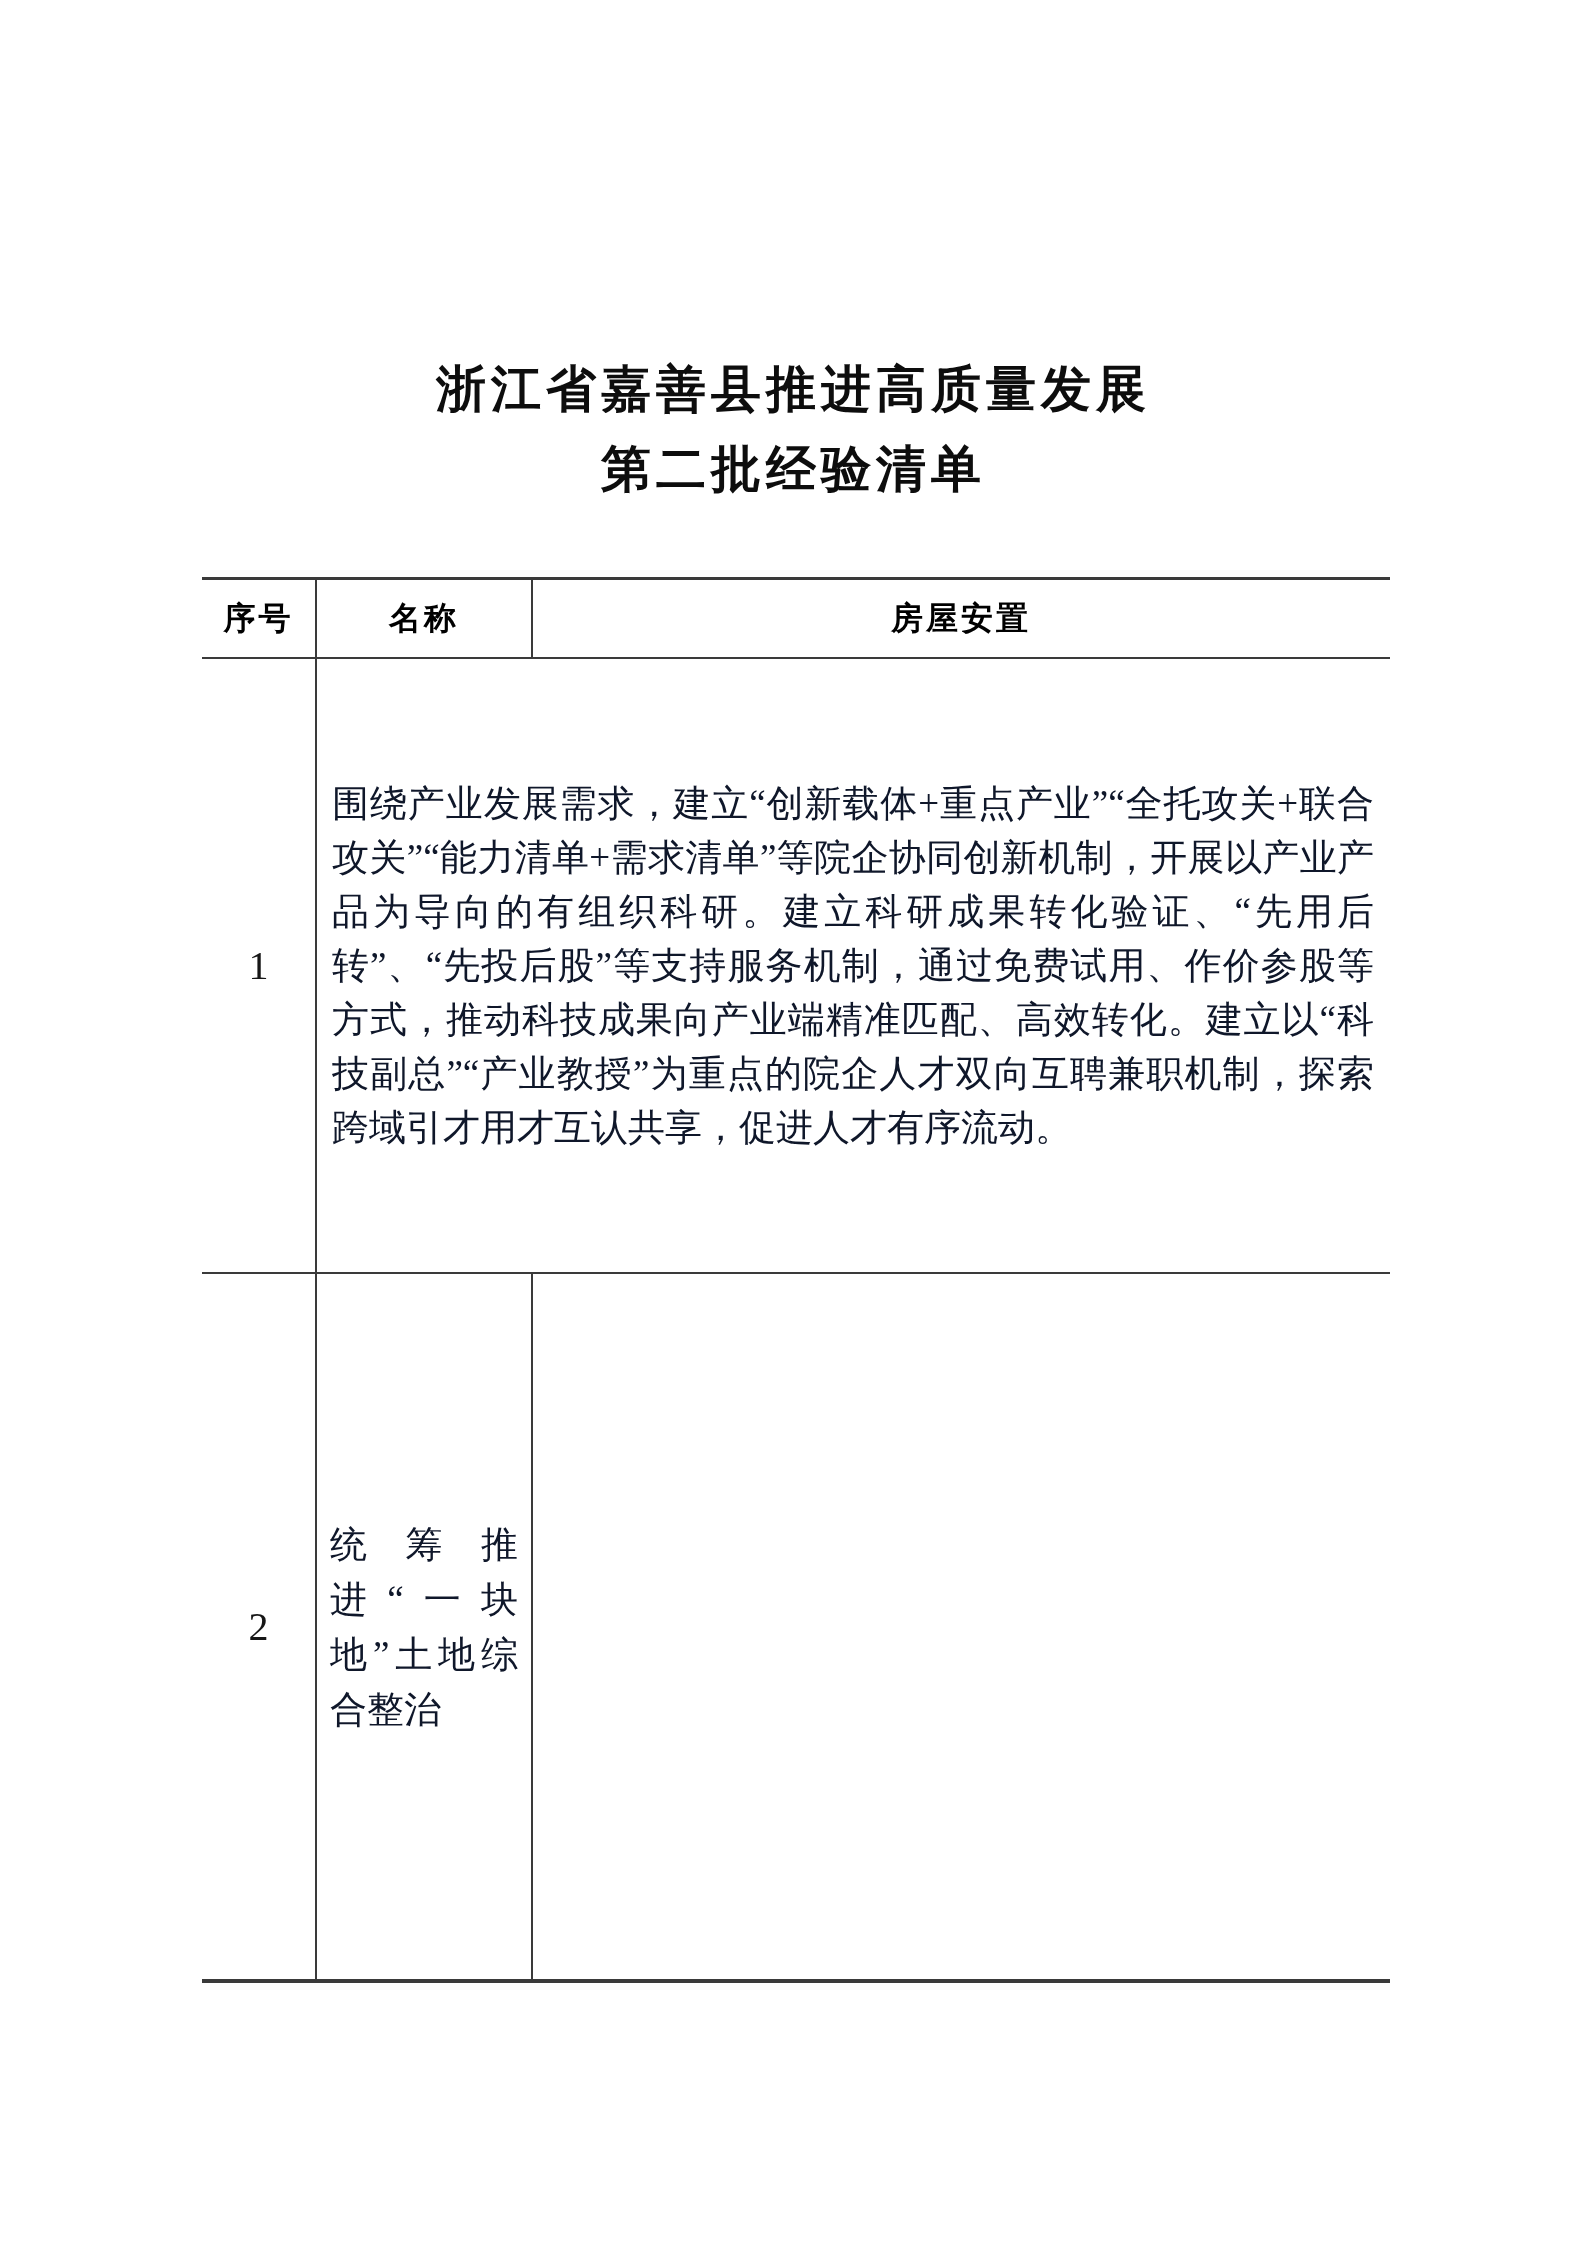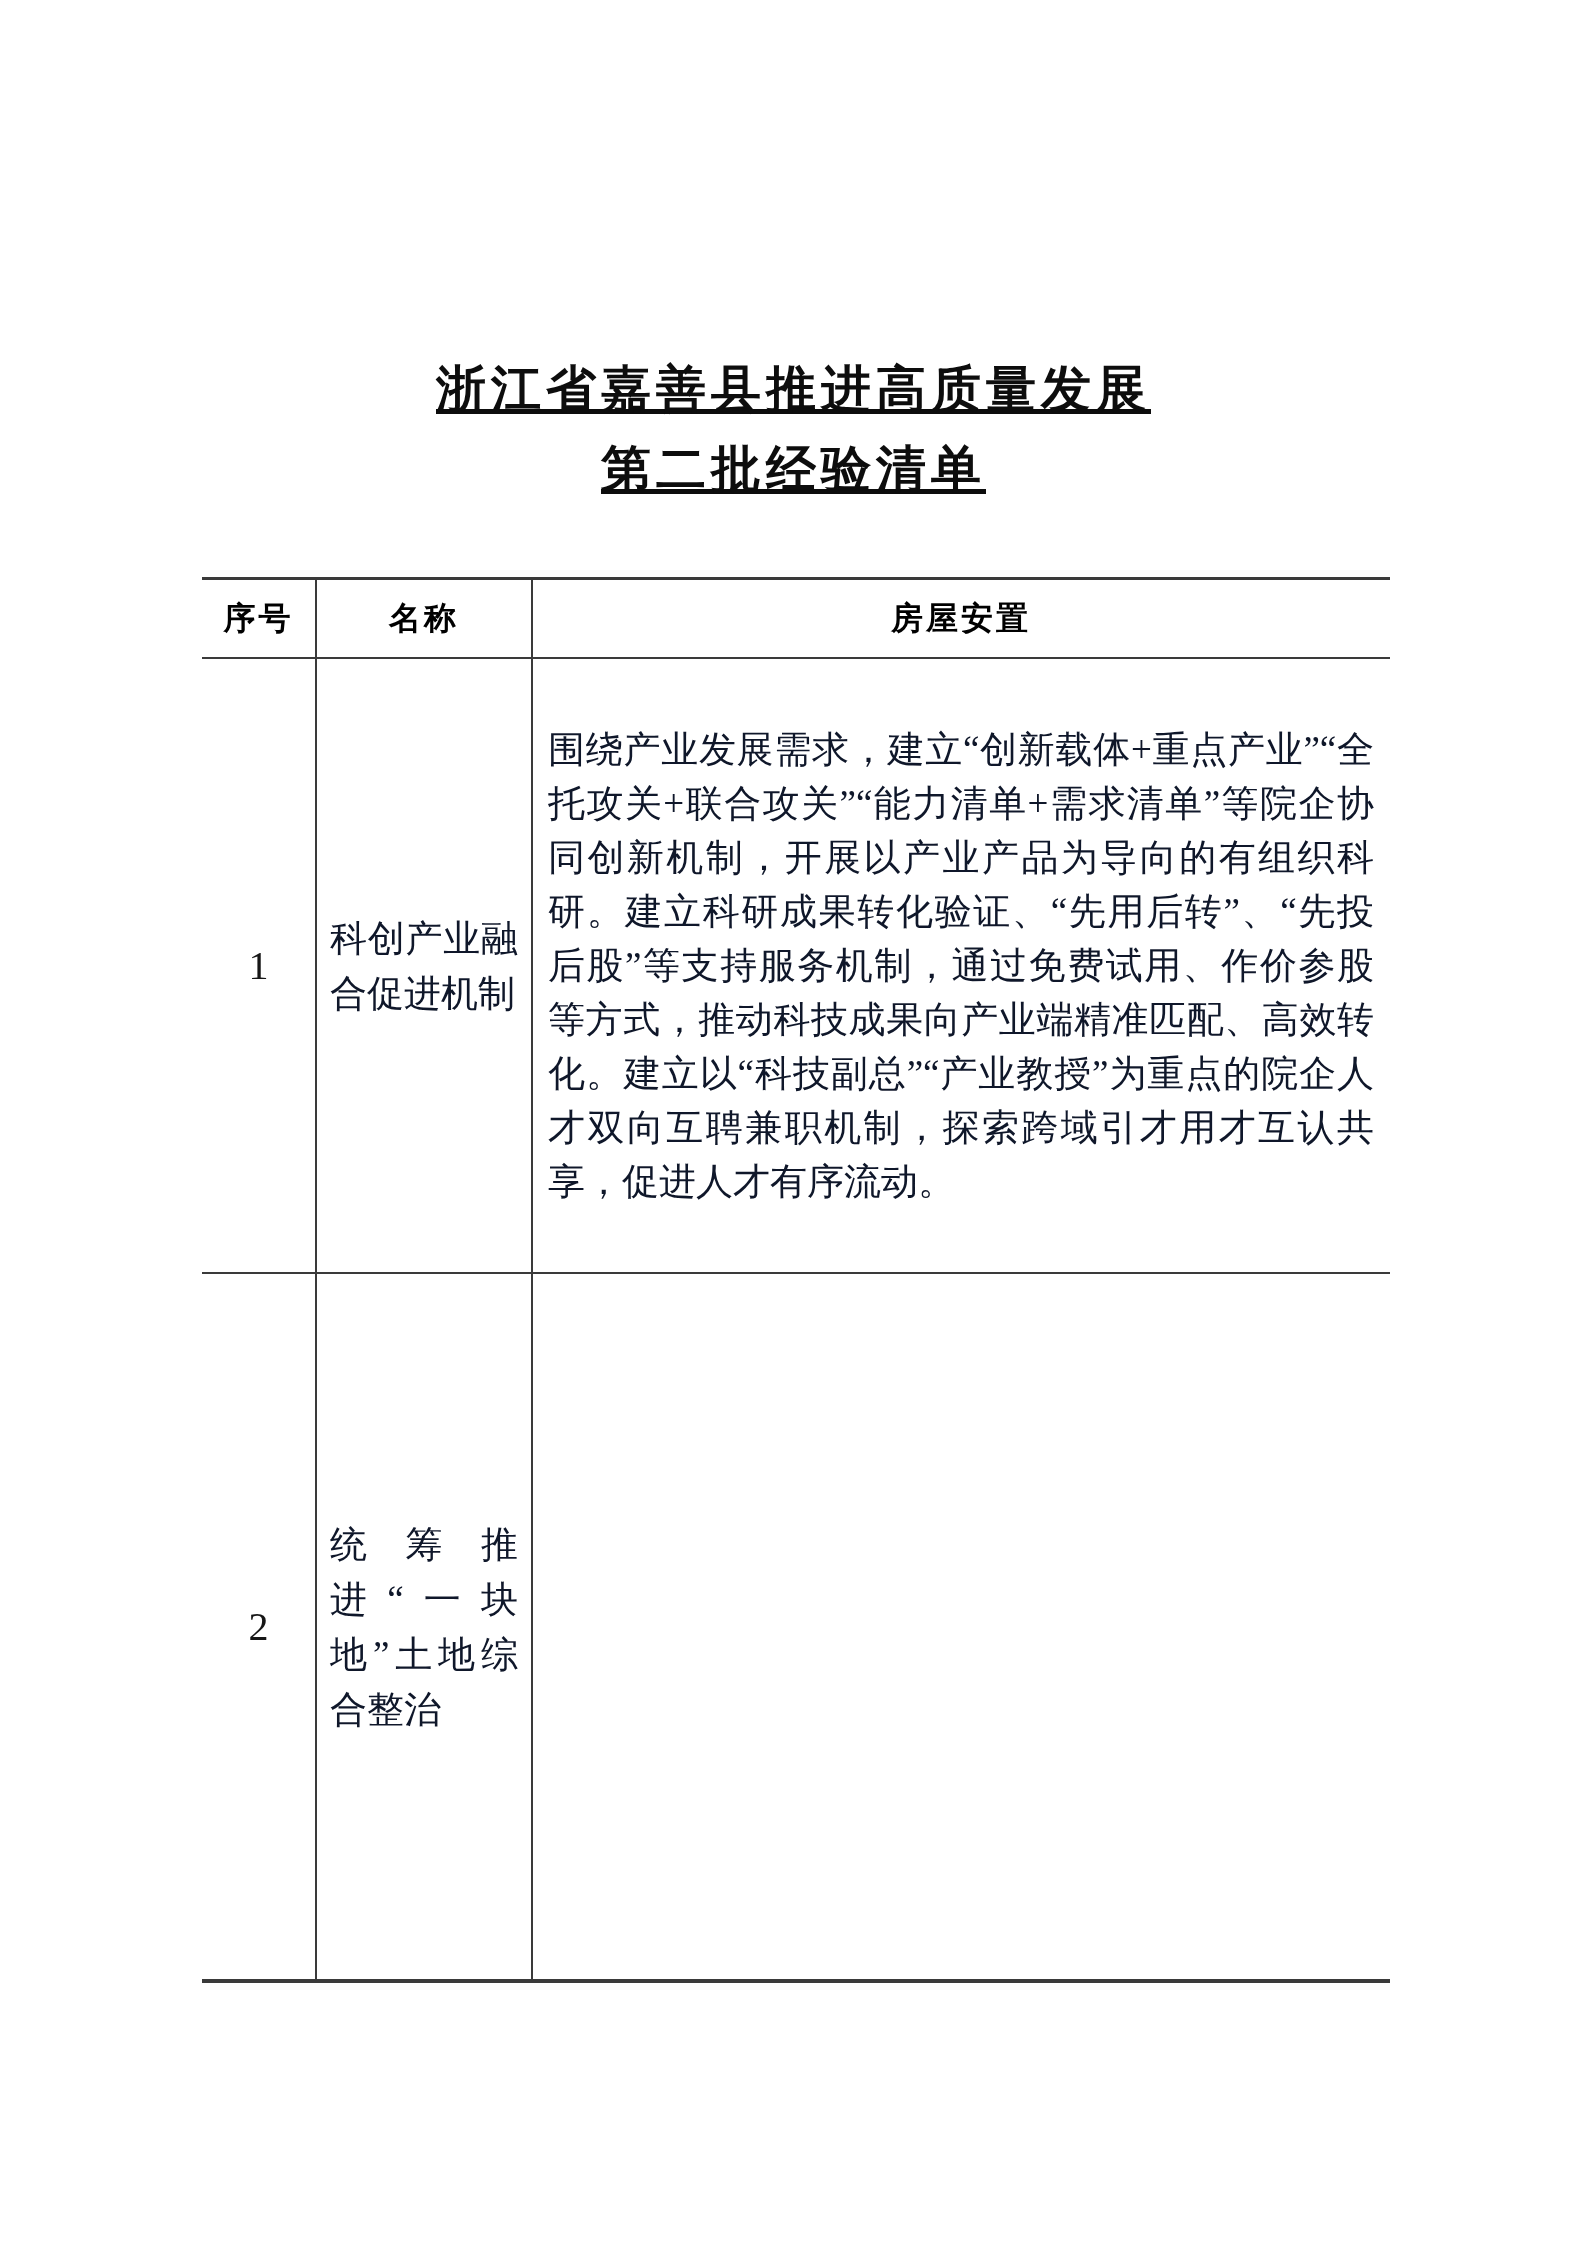--- a/index.html
+++ b/index.html
@@ -21,21 +21,20 @@
     position: absolute;
     top: 349px;
     left: 0;
     width: 100%;
     text-align: center;
     font-weight: 700;
     font-size: 50px;
     line-height: 80px;
     letter-spacing: 5px;
     color: #0d0d0d;
-    text-decoration: underline;
   }
 
   
   .doc-table {
     position: absolute;
     left: 202px;
     top: 577px;
     width: 1188px;
     box-sizing: border-box;
     border-top: 3px solid #3a3a3a;
@@ -106,23 +105,20 @@
     <div class="trow thead">
       <div class="cell c-num th">序号</div>
       <div class="cell c-name th">名称</div>
       <div class="cell c-content th">房屋安置</div>
     </div>
 
     <div class="trow r1">
       <div class="cell c-num">
         <span class="num-text">1</span>
       </div>
-      <div class="cell c-name">
-        <div class="jtext">科创产业融合促进机制</div>
-      </div>
       <div class="cell c-content">
         <div class="jtext">围绕产业发展需求，建立“创新载体+重点产业”“全托攻关+联合攻关”“能力清单+需求清单”等院企协同创新机制，开展以产业产品为导向的有组织科研。建立科研成果转化验证、“先用后转”、“先投后股”等支持服务机制，通过免费试用、作价参股等方式，推动科技成果向产业端精准匹配、高效转化。建立以“科技副总”“产业教授”为重点的院企人才双向互聘兼职机制，探索跨域引才用才互认共享，促进人才有序流动。</div>
       </div>
     </div>
 
     <div class="trow r2">
       <div class="cell c-num">
         <span class="num-text">2</span>
       </div>
       <div class="cell c-name">

